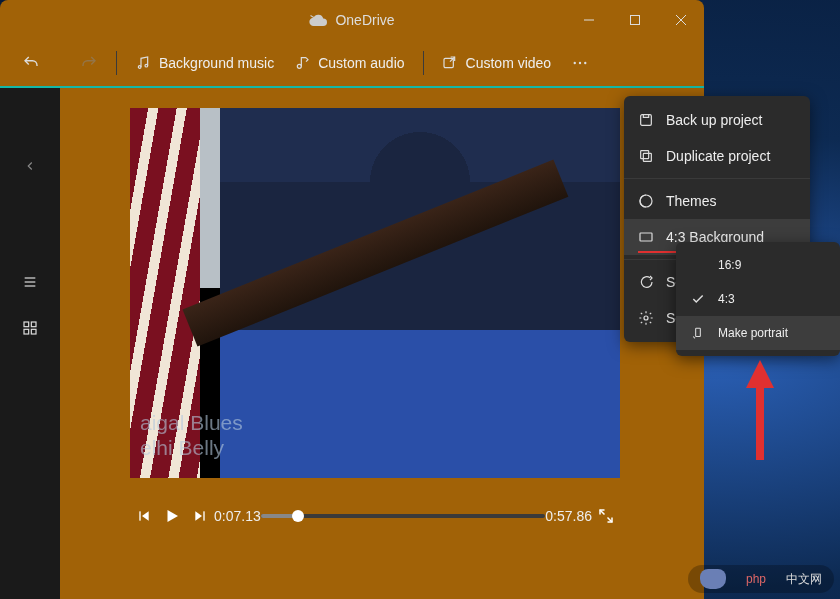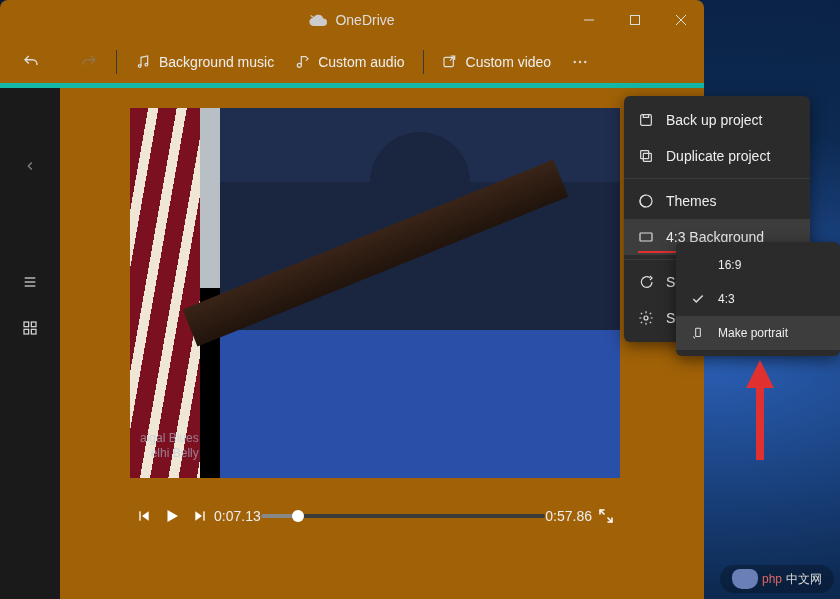--- a/index.html
+++ b/index.html
@@ -56,21 +56,21 @@
     color: #ddd;
   }
 
   
   .toolbar {
     height: 48px;
     display: flex;
     align-items: center;
     padding: 0 12px;
     gap: 0;
-    border-bottom: 5px solid #14b8a6;
+    border-bottom: 2px solid #14b8a6;
   }
   .tb-btn {
     display: flex;
     align-items: center;
     gap: 8px;
     padding: 6px 10px;
     color: #eee;
     font-size: 14px;
     border-radius: 4px;
   }
@@ -148,23 +148,22 @@
     left: 60px; top: 200px;
     width: 400px; height: 40px;
     background: linear-gradient(#3a2418, #20140c);
     transform: rotate(-22deg);
     transform-origin: left center;
   }
   .preview .watermark {
     position: absolute;
     left: 10px; bottom: 18px;
     color: rgba(180,200,220,0.6);
-    font-size: 12px;
+    font-size: 21px;
     line-height: 1.2;
-    text-align: right;
   }
 
   
   .playback {
     margin: 24px 50px 0 70px;
     width: 490px;
     display: flex;
     align-items: center;
     color: #eee;
     font-size: 14px;
@@ -262,21 +261,21 @@
 
   
   .php-wm {
     position: absolute;
     right: 6px; bottom: 6px;
     background: rgba(0,0,0,0.25);
     border-radius: 16px;
     padding: 4px 12px;
     display: flex;
     align-items: center;
-    gap: 4px;
+    gap: 20px;
     color: #ddd;
     font-size: 12px;
     z-index: 20;
   }
   .php-wm .elephant {
     width: 26px; height: 20px;
     background: #6a7fb5;
     border-radius: 8px 8px 10px 10px;
     position: relative;
   }

